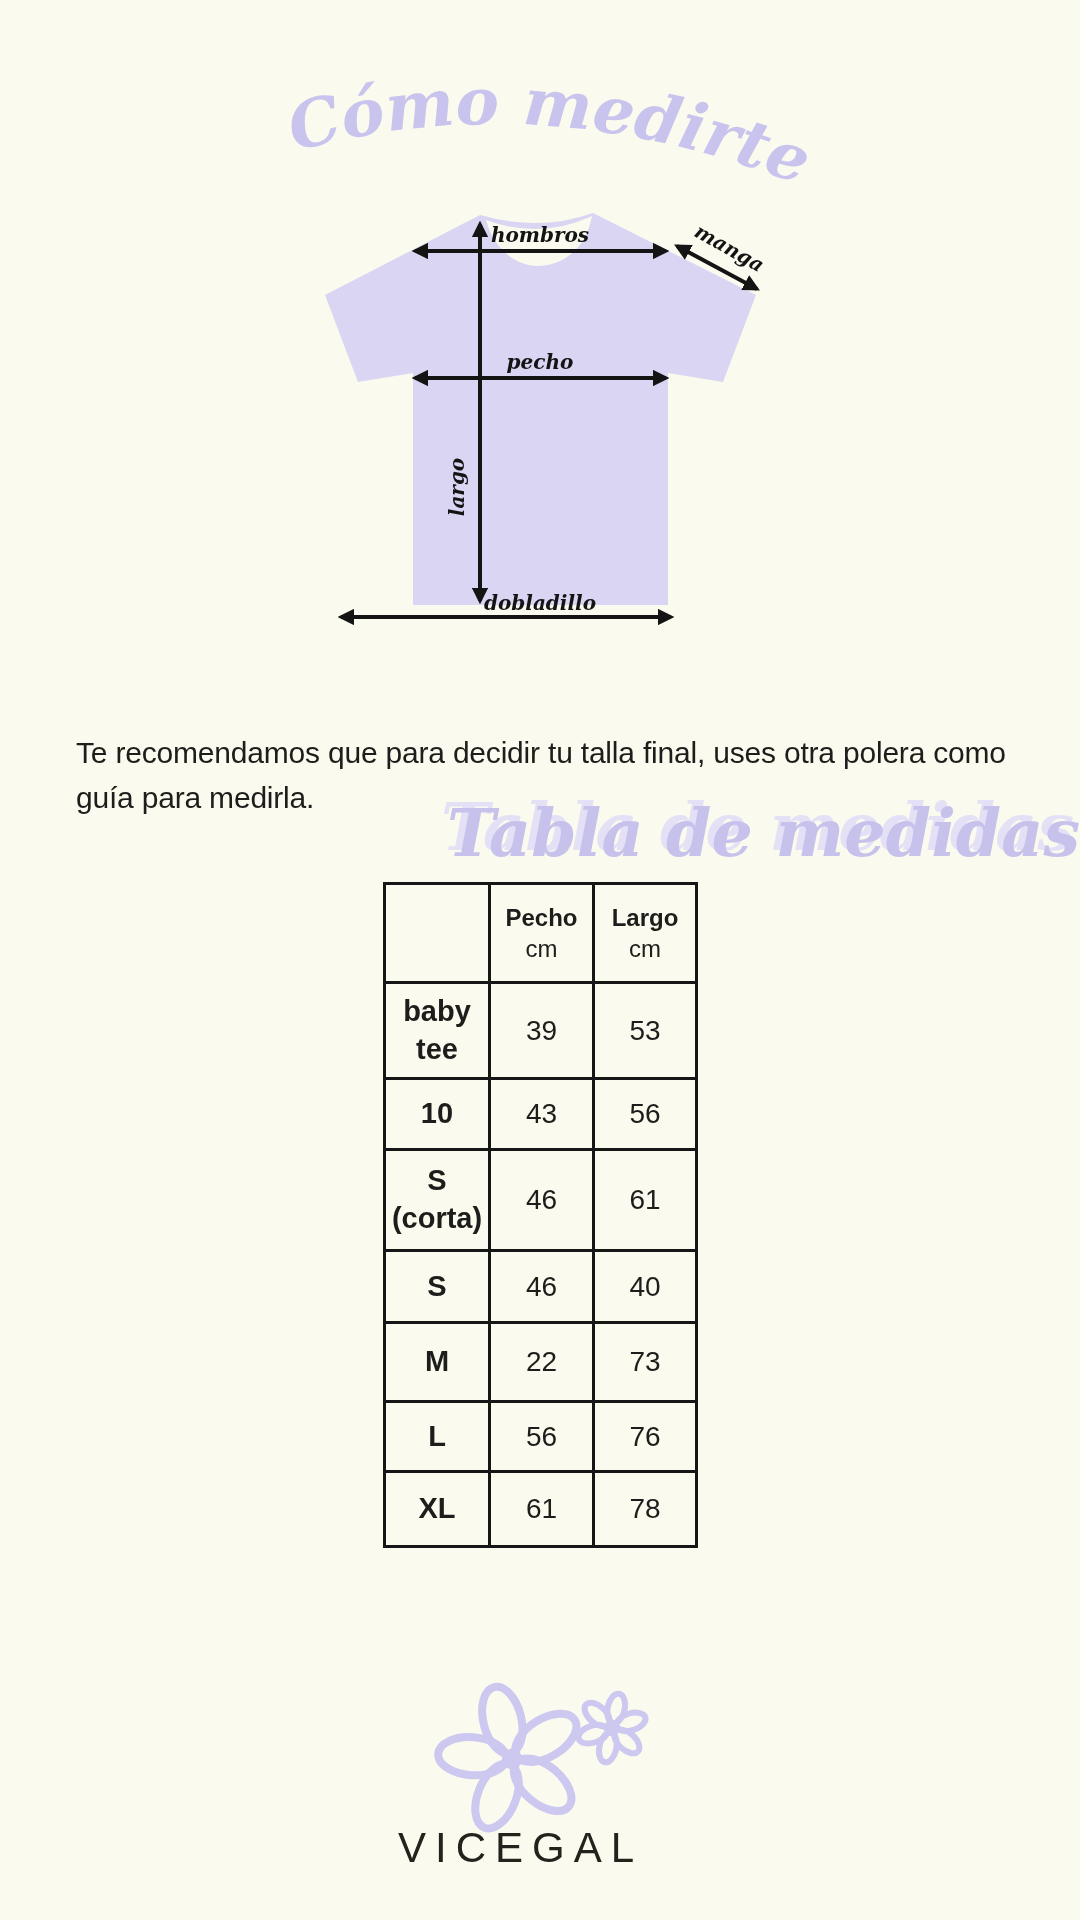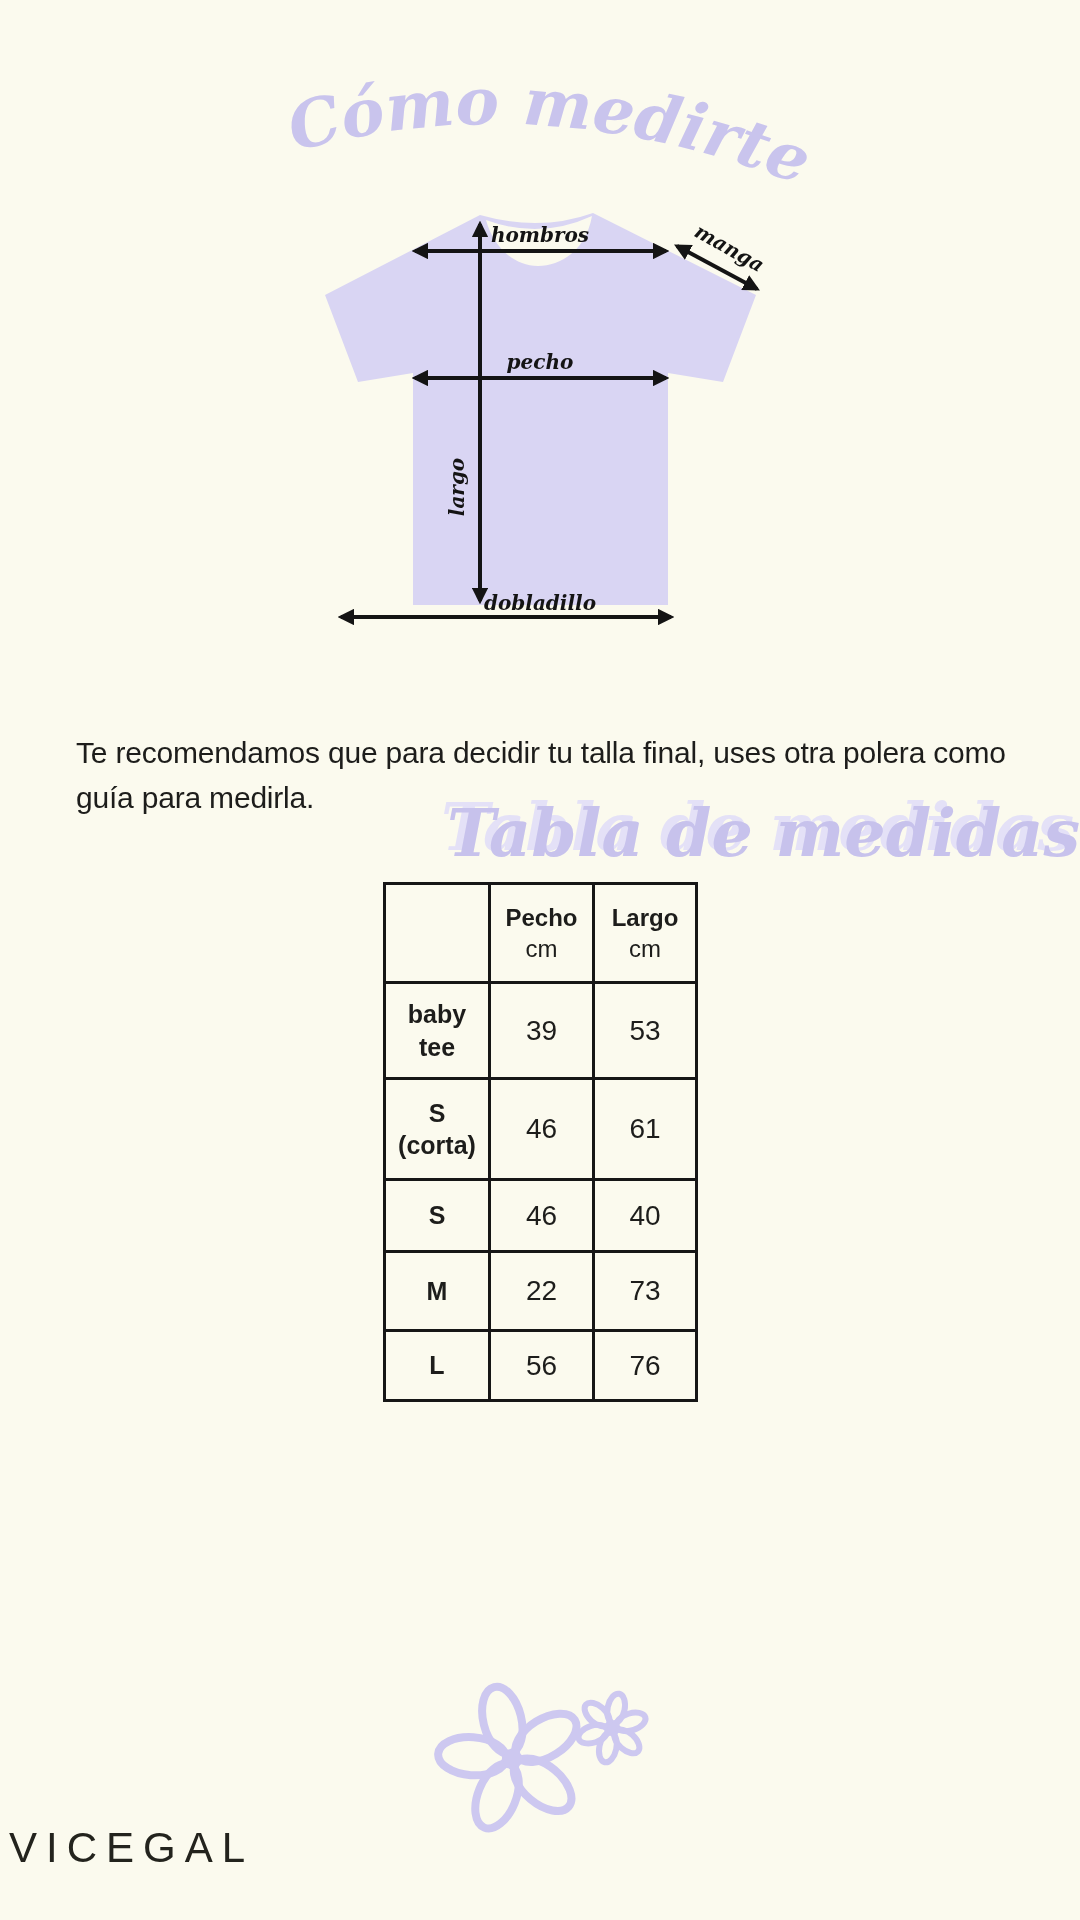--- a/index.html
+++ b/index.html
@@ -50,29 +50,30 @@
   
   .size-table-wrap{top:882px;left:383px;}
   table.size-table{border-collapse:collapse;table-layout:fixed;}
   table.size-table td,table.size-table th{
     border:3px solid #161616;
     text-align:center;vertical-align:middle;
     padding:0 4px;background:transparent;
   }
   .col-label{font-weight:bold;font-size:24px;line-height:1.3;}
   .col-unit{font-weight:normal;font-size:24px;line-height:1.3;text-align:center;}
-  .size-cell{font-weight:bold;font-size:25px;line-height:1.3;white-space:pre-line;}
+  .size-cell{font-weight:bold;font-size:29px;line-height:1.3;white-space:pre-line;}
   .val-cell{font-size:28px;font-weight:normal;}
 
   
   .flowers-svg{top:1675px;left:0;}
 
   
   .brand{
     top:1824px;left:0;width:1032px;
+    text-align:center;
     font-size:42px;font-weight:400;
     letter-spacing:9px;text-indent:9px;
     color:#23231d;
   }
 </style>
 </head>
 <body>
 
 <svg class="abs arc-title-svg" width="1080" height="150" viewBox="0 0 1080 150">
   <defs>
@@ -142,40 +143,50 @@
         <div class="col-label">Largo</div>
         <div class="col-unit">cm</div>
       </td>
     </tr>
     <tr style="height:96px">
       <td class="size-cell">baby
 tee</td>
       <td class="val-cell">39</td>
       <td class="val-cell">53</td>
     </tr>
+    <tr style="height:71px">
+      <td class="size-cell">10</td>
+      <td class="val-cell">43</td>
+      <td class="val-cell">56</td>
+    </tr>
     <tr style="height:101px">
       <td class="size-cell">S
 (corta)</td>
       <td class="val-cell">46</td>
       <td class="val-cell">61</td>
     </tr>
     <tr style="height:72px">
       <td class="size-cell">S</td>
       <td class="val-cell">46</td>
       <td class="val-cell">40</td>
     </tr>
     <tr style="height:79px">
       <td class="size-cell">M</td>
       <td class="val-cell">22</td>
       <td class="val-cell">73</td>
     </tr>
     <tr style="height:70px">
       <td class="size-cell">L</td>
       <td class="val-cell">56</td>
       <td class="val-cell">76</td>
+    </tr>
+    <tr style="height:75px">
+      <td class="size-cell">XL</td>
+      <td class="val-cell">61</td>
+      <td class="val-cell">78</td>
     </tr>
   </tbody>
     </table>
 </div>
 
 <svg class="abs flowers-svg" width="1080" height="165" viewBox="0 0 1080 165">
   <g transform="translate(512,84) rotate(-14)" stroke="#cdc8f0" stroke-width="8" fill="none" stroke-linecap="round">
     <ellipse cx="0" cy="-40" rx="19" ry="34"></ellipse>
     <ellipse cx="0" cy="-40" rx="19" ry="34" transform="rotate(72)"></ellipse>
     <ellipse cx="0" cy="-40" rx="19" ry="34" transform="rotate(144)"></ellipse>

